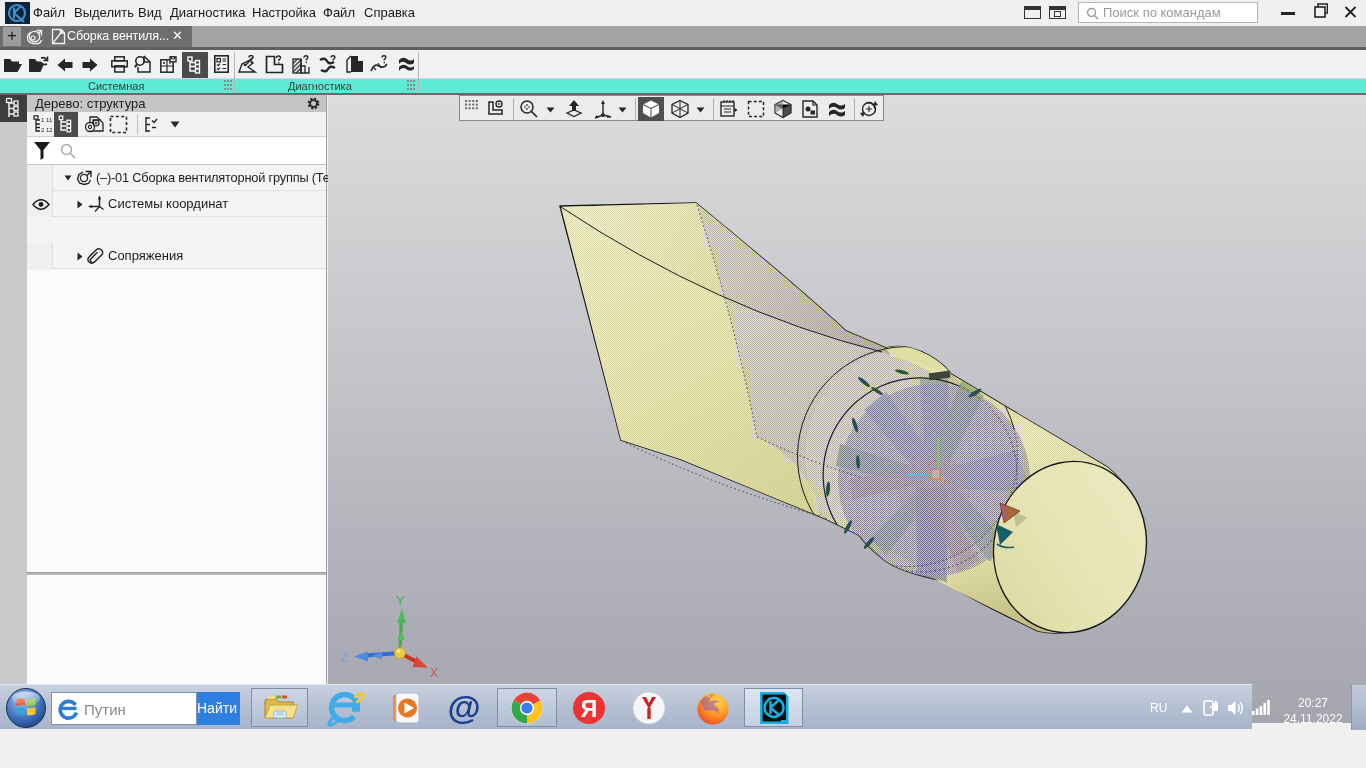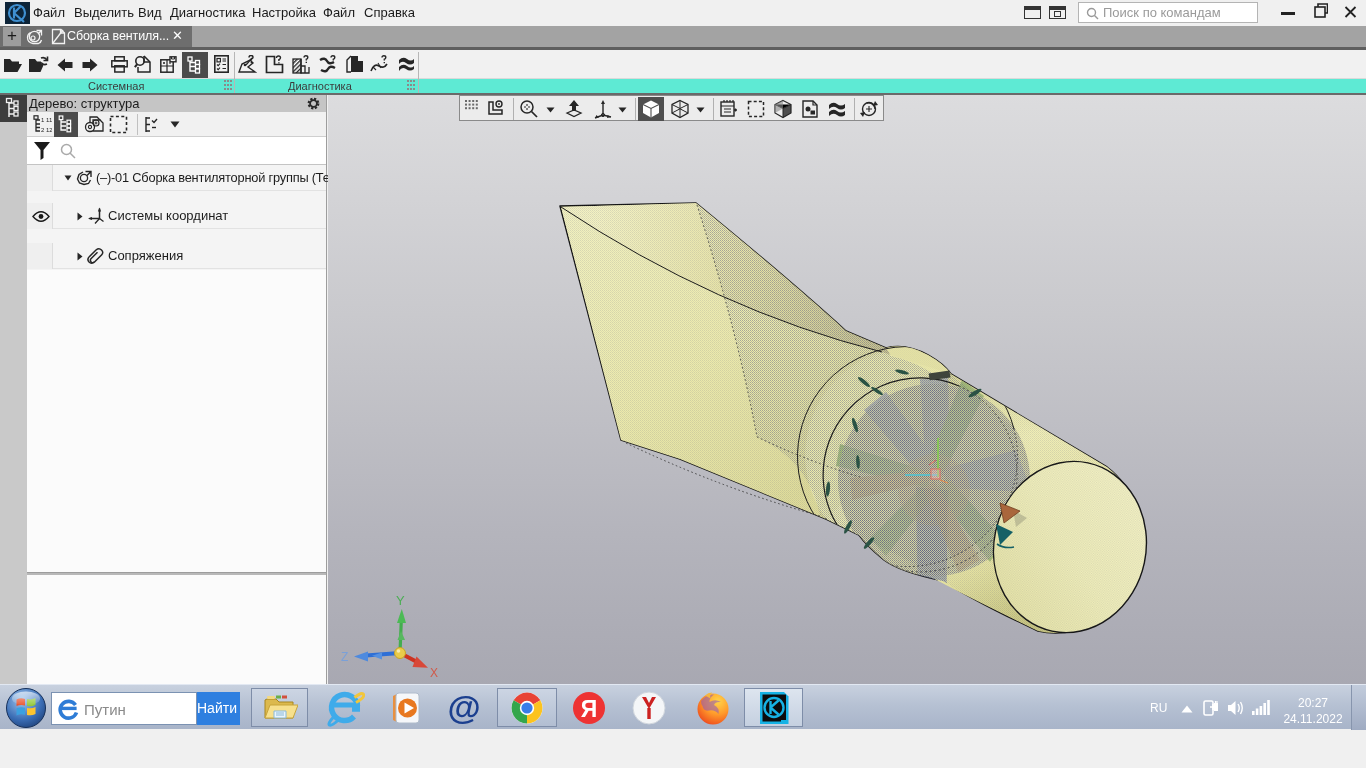--- a/index.html
+++ b/index.html
@@ -45,21 +45,21 @@
 #pdivider { position:absolute; left:0; top:477px; width:299px; height:3px; background:#b8b8b8; border-top:1px solid #9d9d9d; }
 
 
 #viewport { position:absolute; left:328px; top:95px; width:1038px; height:628px;
   background:linear-gradient(#dcdcde 0%, #c9c9cd 35%, #b4b4bc 70%, #a5a5af 100%); }
 #floatbar { position:absolute; left:131px; top:0px; width:425px; height:26px; background:#ececec; border:1px solid #8a8a8a; }
 .fsep { position:absolute; top:2px; width:1px; height:22px; background:#b0b0b0; }
 .fpressed { position:absolute; background:#4f4f4f; }
 
 
-#taskbar { position:absolute; left:0; top:684px; width:1366px; height:45px;
+#taskbar { position:absolute; left:0; top:684px; width:1252px; height:45px;
   background:linear-gradient(#c8d1df 0%, #b6c1d3 45%, #a8b4c9 100%); border-top:1px solid #e2e8f2; }
 #tsearch { position:absolute; left:51px; top:7px; width:146px; height:33px; background:#fff; border:1px solid #7b92b2; }
 #tfind { position:absolute; left:197px; top:7px; width:43px; height:33px; background:#2e7fe0; color:#fff; font-size:14px; line-height:33px; }
 .tbtn { position:absolute; top:3px; width:57px; height:39px; border:1px solid #7e8da8; background:linear-gradient(#ccd5e3,#b2bed2); }
 .tray { position:absolute; color:#fff; font-size:12px; }
 #showdesk { position:absolute; left:1351px; top:0; width:15px; height:45px; background:linear-gradient(#c2ccdc,#9fabc2); border-left:1px solid #8795ad; }
 </style>
 </head>
 <body>
 <div id="app">
@@ -271,21 +271,21 @@
         <path d="M9 5 L9 22 M9 8 H14 M9 13.5 H14 M9 19 H14" stroke="#f0f0f0" stroke-width="1.5" fill="none"></path>
         <rect x="6.5" y="3.5" width="5" height="4" fill="#3d3d3d" stroke="#f0f0f0" stroke-width="1.3"></rect>
         <rect x="14" y="6" width="4" height="4" fill="#3d3d3d" stroke="#f0f0f0" stroke-width="1.3"></rect>
         <rect x="14" y="11.5" width="4" height="4" fill="#3d3d3d" stroke="#f0f0f0" stroke-width="1.3"></rect>
         <rect x="14" y="17" width="4" height="4" fill="#3d3d3d" stroke="#f0f0f0" stroke-width="1.3"></rect>
       </svg>
     </div>
   </div>
 
   <div id="panel">
-    <div id="phead"><span style="margin-left:2px;">Дерево: структура</span>
+    <div id="phead"><span style="margin-left:8px;">Дерево: структура</span>
       <svg width="15" height="15" viewBox="0 0 15 15" style="position:absolute;right:5px;top:1px;">
         <circle cx="7.5" cy="7.5" r="4.6" fill="none" stroke="#2a2a2a" stroke-width="2.6" stroke-dasharray="2.1 1.5"></circle>
         <circle cx="7.5" cy="7.5" r="3.4" fill="none" stroke="#2a2a2a" stroke-width="1.8"></circle>
       </svg>
     </div>
     <div id="ptools">
       
       <svg width="20" height="19" viewBox="0 0 20 19" style="position:absolute;left:5px;top:3px;">
         <path d="M4 2 L4 16 L8 16 M4 5 L8 5 M4 9 L8 9 M4 12.5 L8 12.5" stroke="#262626" stroke-width="1.3" fill="none"></path>
         <rect x="2" y="0.8" width="4" height="3.4" fill="#f1f1f1" stroke="#262626" stroke-width="1.2"></rect>
@@ -343,21 +343,21 @@
             <path d="M0.5 0.5 L7.5 0.5 L4 5.5 Z" fill="#262626"></path>
           </svg>
         <svg width="19" height="18" viewBox="0 0 19 18" style="position:absolute;left:48px;top:4px;">
           <path d="M8 3 L4 5.5 L2.5 10 L4.5 14 L9 15.5 L13.5 14.5 L15.5 11" fill="none" stroke="#262626" stroke-width="1.4"></path>
           <circle cx="9" cy="9" r="3.6" fill="none" stroke="#262626" stroke-width="1.3"></circle>
           <path d="M10.5 2.5 L16 2.5 L16 8 M16 2.5 L12 6.5" fill="none" stroke="#262626" stroke-width="1.4"></path>
         </svg>
         <span style="position:absolute;left:69px;white-space:nowrap;font-size:12.8px;letter-spacing:-0.2px;">(–)-01 Сборка вентиляторной группы (Тел</span>
       </div>
 
-      <div class="trow" style="top:26px;margin-top:12px;">
+      <div class="trow" style="top:26px;">
         <div class="tgutter"></div>
         <svg width="18" height="11" viewBox="0 0 18 11" style="position:absolute;left:5px;top:8px;">
           <path d="M1 5.5 Q5 0.8 9 0.8 Q13 0.8 17 5.5 Q13 10.2 9 10.2 Q5 10.2 1 5.5 Z" fill="none" stroke="#1a1a1a" stroke-width="1.4"></path>
           <circle cx="9" cy="5.5" r="2.4" fill="#1a1a1a"></circle>
         </svg>
         <svg width="6" height="9" viewBox="0 0 6 9" style="position:absolute;left:50px;top:9px;">
             <path d="M0.5 0.5 L5.5 4.5 L0.5 8.5 Z" fill="#262626"></path>
           </svg>
         <svg width="18" height="18" viewBox="0 0 18 18" style="position:absolute;left:60px;top:4px;">
           <path d="M2.5 11.5 L12.5 11.5 L12.5 1.5" fill="none" stroke="#262626" stroke-width="1.5"></path>

